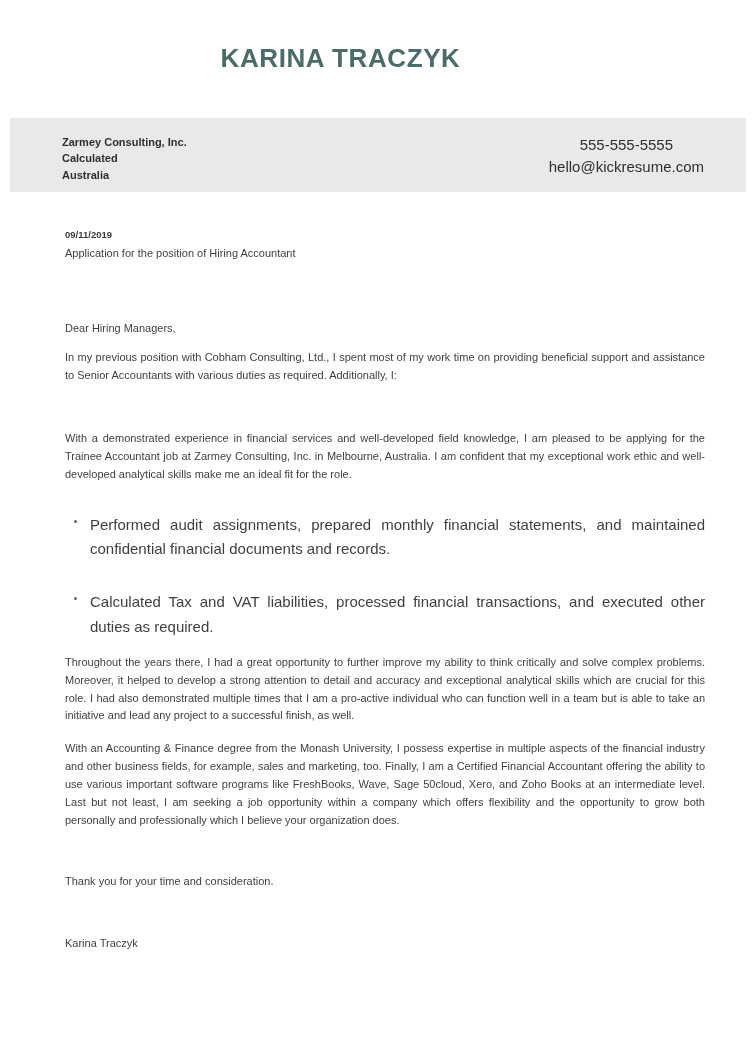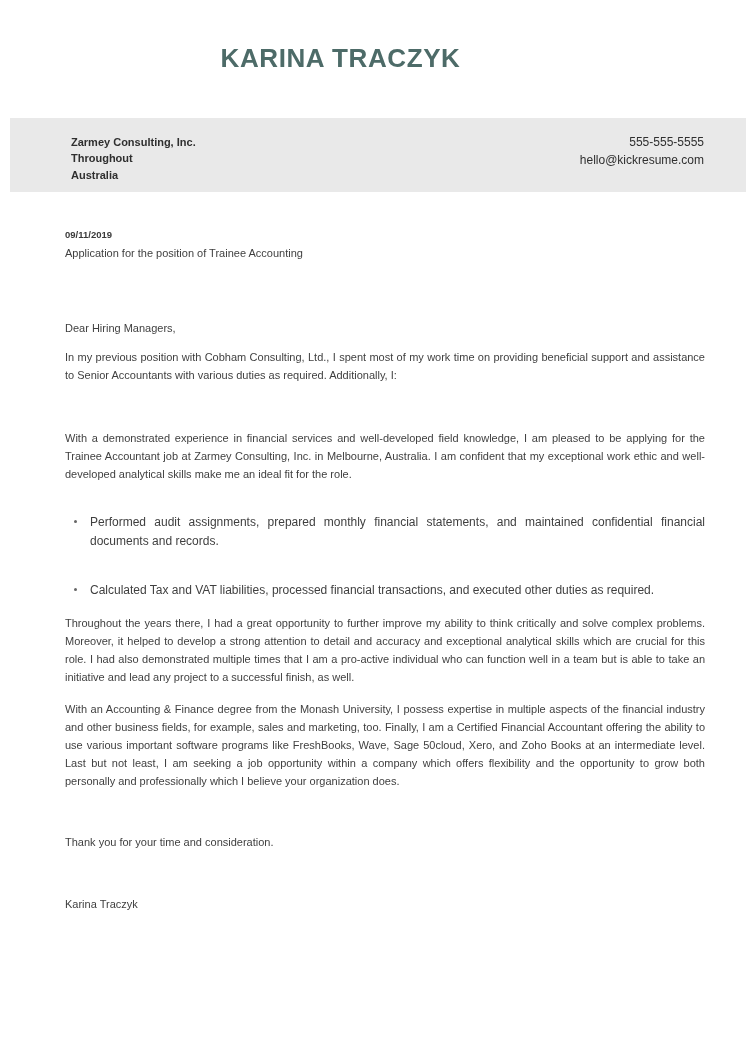--- a/index.html
+++ b/index.html
@@ -44,42 +44,42 @@
     position: absolute;
     left: 10px;
     top: 118px;
     width: 736px;
     height: 74px;
     background: #e9e9e9;
     box-sizing: border-box;
   }
   .address-band-inner {
     position: absolute;
-    left: 61px;
+    left: 52px;
     right: 42px;
     top: 16px;
     display: flex;
     justify-content: space-between;
     align-items: flex-start;
   }
   .recipient-block {
     font-size: 11px;
     line-height: 1.48;
     color: #2f2f2f;
     font-weight: bold;
     text-align: left;
   }
   .recipient-block div {
     white-space: nowrap;
   }
   .contact-block {
-    font-size: 12px;
+    font-size: 15px;
     line-height: 1.48;
     color: #2f2f2f;
-    text-align: right;
+    text-align: center;
     margin-left: 36px;
   }
   .contact-block div {
     white-space: nowrap;
   }
 
   
   .letter {
     position: absolute;
     left: 65px;
@@ -122,21 +122,21 @@
   }
 
   .bullet-list {
     list-style: none;
     margin: 12px 0 0 0;
     padding: 0;
   }
   .bullet-list li {
     position: relative;
     padding-left: 25px;
-    font-size: 12px;
+    font-size: 15px;
     line-height: 1.62;
     color: #3f3f3f;
     text-align: justify;
     margin-bottom: 1px;
     margin-top: 29px;
   }
   .bullet-list li .bullet-dot {
     position: absolute;
     left: 9px;
     top: 7px;
@@ -171,34 +171,34 @@
 <div class="page">
 
   <div class="name-header">
     <h1 class="candidate-name">KARINA TRACZYK</h1>
   </div>
 
   <div class="address-band">
     <div class="address-band-inner">
       <div class="recipient-block">
         <div>Zarmey Consulting, Inc.</div>
-        <div>Throughout</div>
+        <div>Calculated</div>
         <div>Australia</div>
       </div>
       <div class="contact-block">
         <div>555-555-5555</div>
         <div>hello@kickresume.com</div>
       </div>
     </div>
   </div>
 
   <div class="letter">
 
     <p class="meta-date">09/11/2019</p>
-    <p class="meta-subject">Application for the position of Trainee Accounting</p>
+    <p class="meta-subject">Application for the position of Hiring Accountant</p>
 
     <p class="salutation">Dear Hiring Managers,</p>
 
     <p class="para spaced">In my previous position with Cobham Consulting, Ltd., I spent most of my work time on providing beneficial support and assistance to Senior Accountants with various duties as required. Additionally, I:</p>
 
     <p class="para first">With a demonstrated experience in financial services and well-developed field knowledge, I am pleased to be applying for the Trainee Accountant job at Zarmey Consulting, Inc. in Melbourne, Australia. I am confident that my exceptional work ethic and well-developed analytical skills make me an ideal fit for the role.</p>
 
     <ul class="bullet-list">
       <li>
         <span class="bullet-dot"></span>

